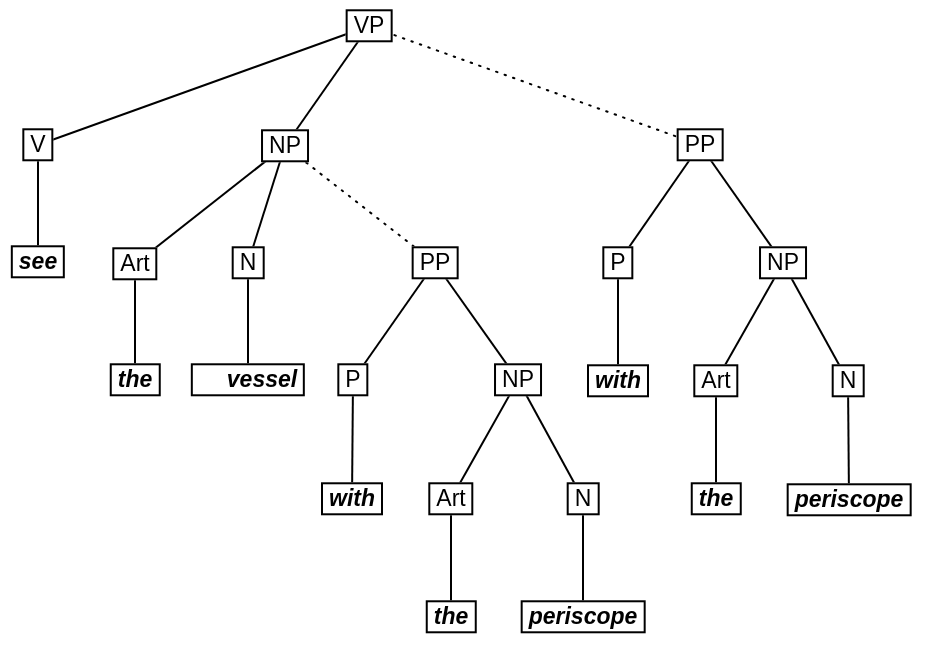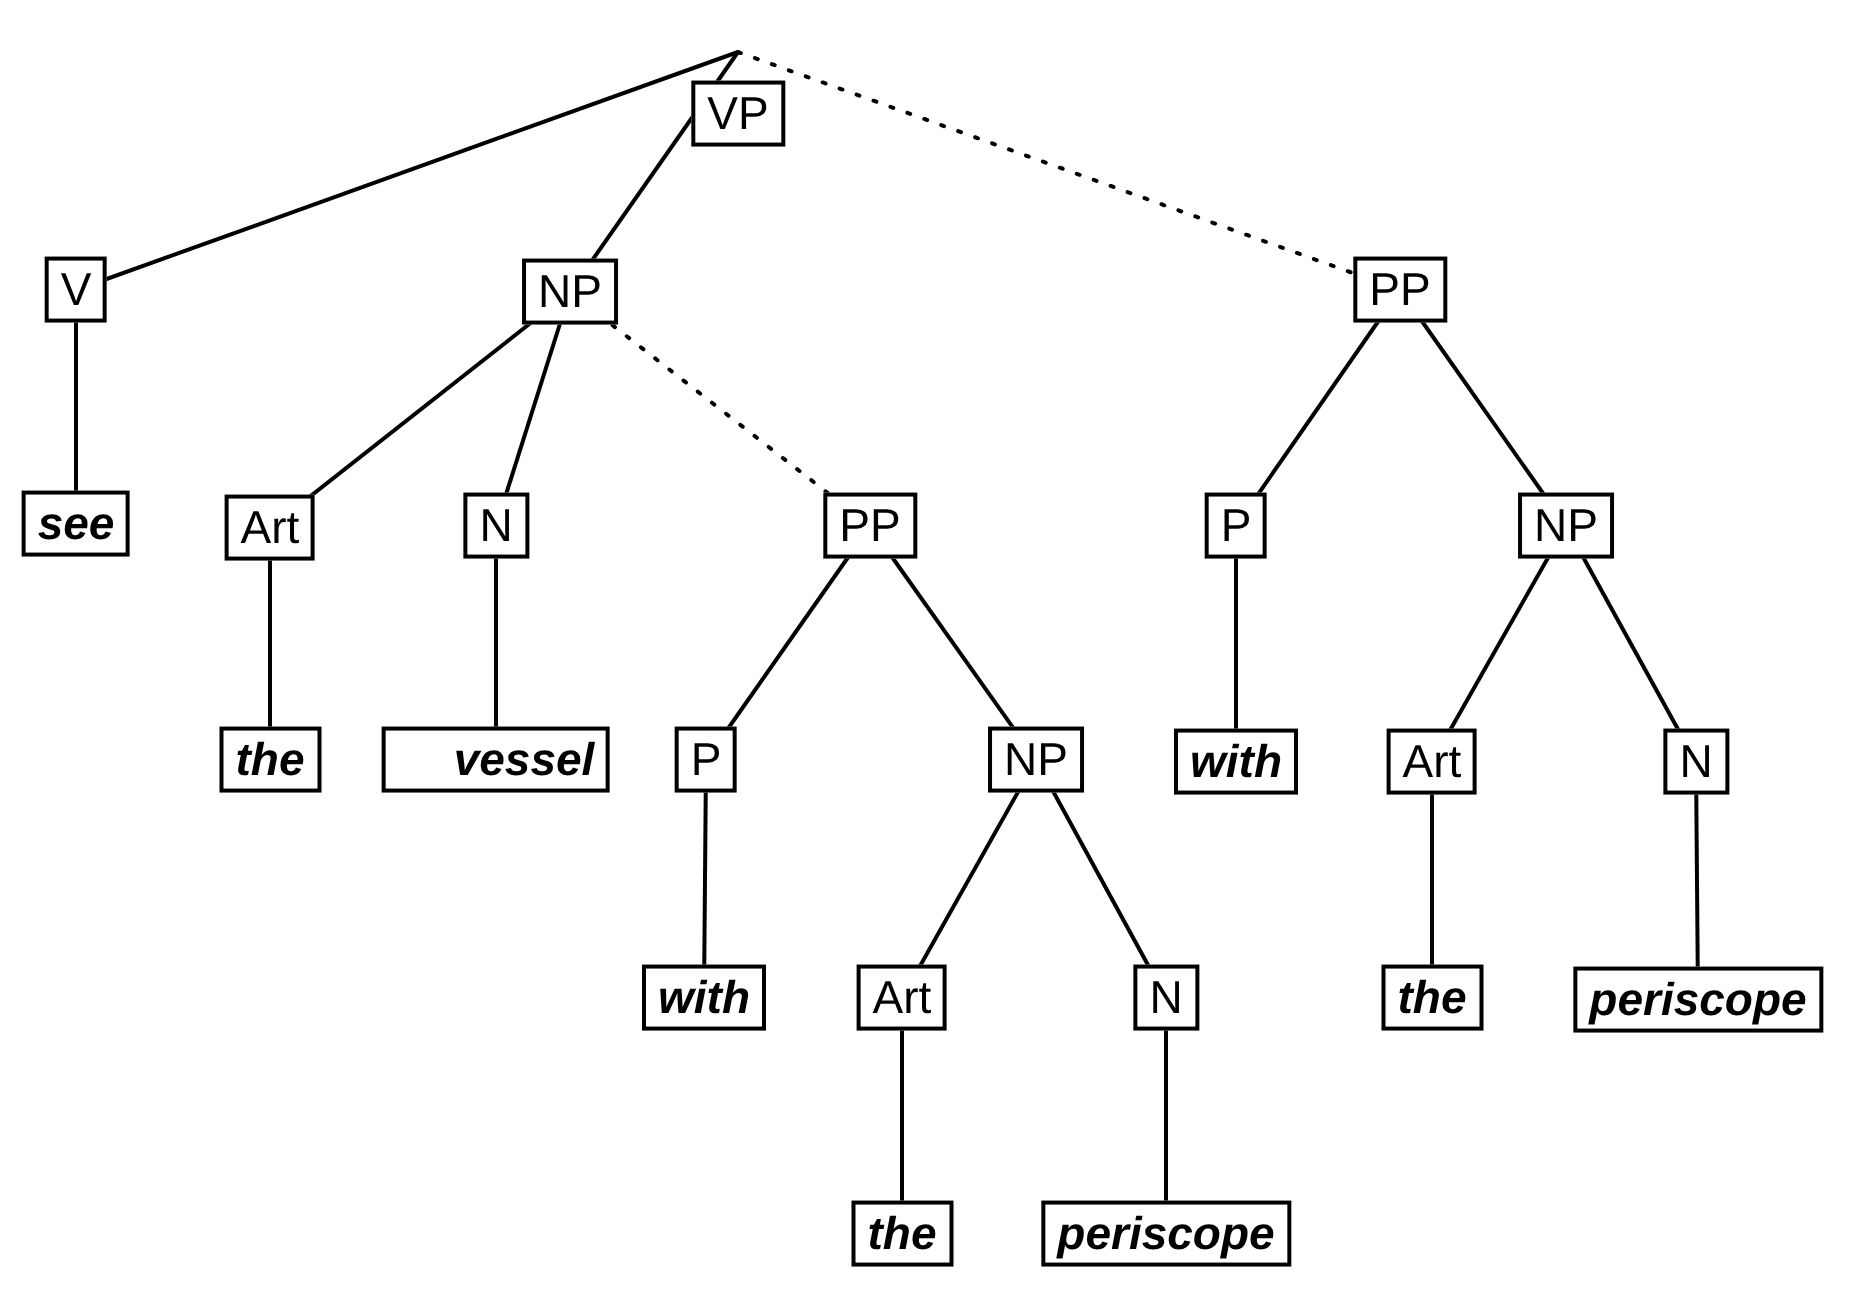--- a/index.html
+++ b/index.html
@@ -72,21 +72,21 @@
       <line x1="583" y1="499" x2="583" y2="617" class="edge"></line>
       <line x1="700" y1="145" x2="618" y2="263" class="edge"></line>
       <line x1="700" y1="145" x2="783" y2="263" class="edge"></line>
       <line x1="618" y1="263" x2="618" y2="381" class="edge"></line>
       <line x1="783" y1="263" x2="716" y2="381" class="edge"></line>
       <line x1="783" y1="263" x2="848" y2="381" class="edge"></line>
       <line x1="716" y1="381" x2="716" y2="499" class="edge"></line>
       <line x1="848" y1="381" x2="849" y2="500" class="edge"></line>
     </svg>
   <div id="nodes-layer">
-      <div class="node" style="left: 369px; top: 26px; margin-top: 31px;">VP</div>
+      <div class="node" style="left: 369px; top: 26px;">VP</div>
       <div class="node" style="left: 38px; top: 145px;">V</div>
       <div class="node" style="left: 285px; top: 146px;">NP</div>
       <div class="node" style="left: 700px; top: 145px;">PP</div>
       <div class="node terminal" style="left: 38px; top: 262px;">see</div>
       <div class="node" style="left: 135px; top: 264px;">Art</div>
       <div class="node" style="left: 248px; top: 263px;">N</div>
       <div class="node" style="left: 435px; top: 263px;">PP</div>
       <div class="node" style="left: 618px; top: 263px;">P</div>
       <div class="node" style="left: 783px; top: 263px;">NP</div>
       <div class="node terminal" style="left: 135px; top: 380px;">the</div>

